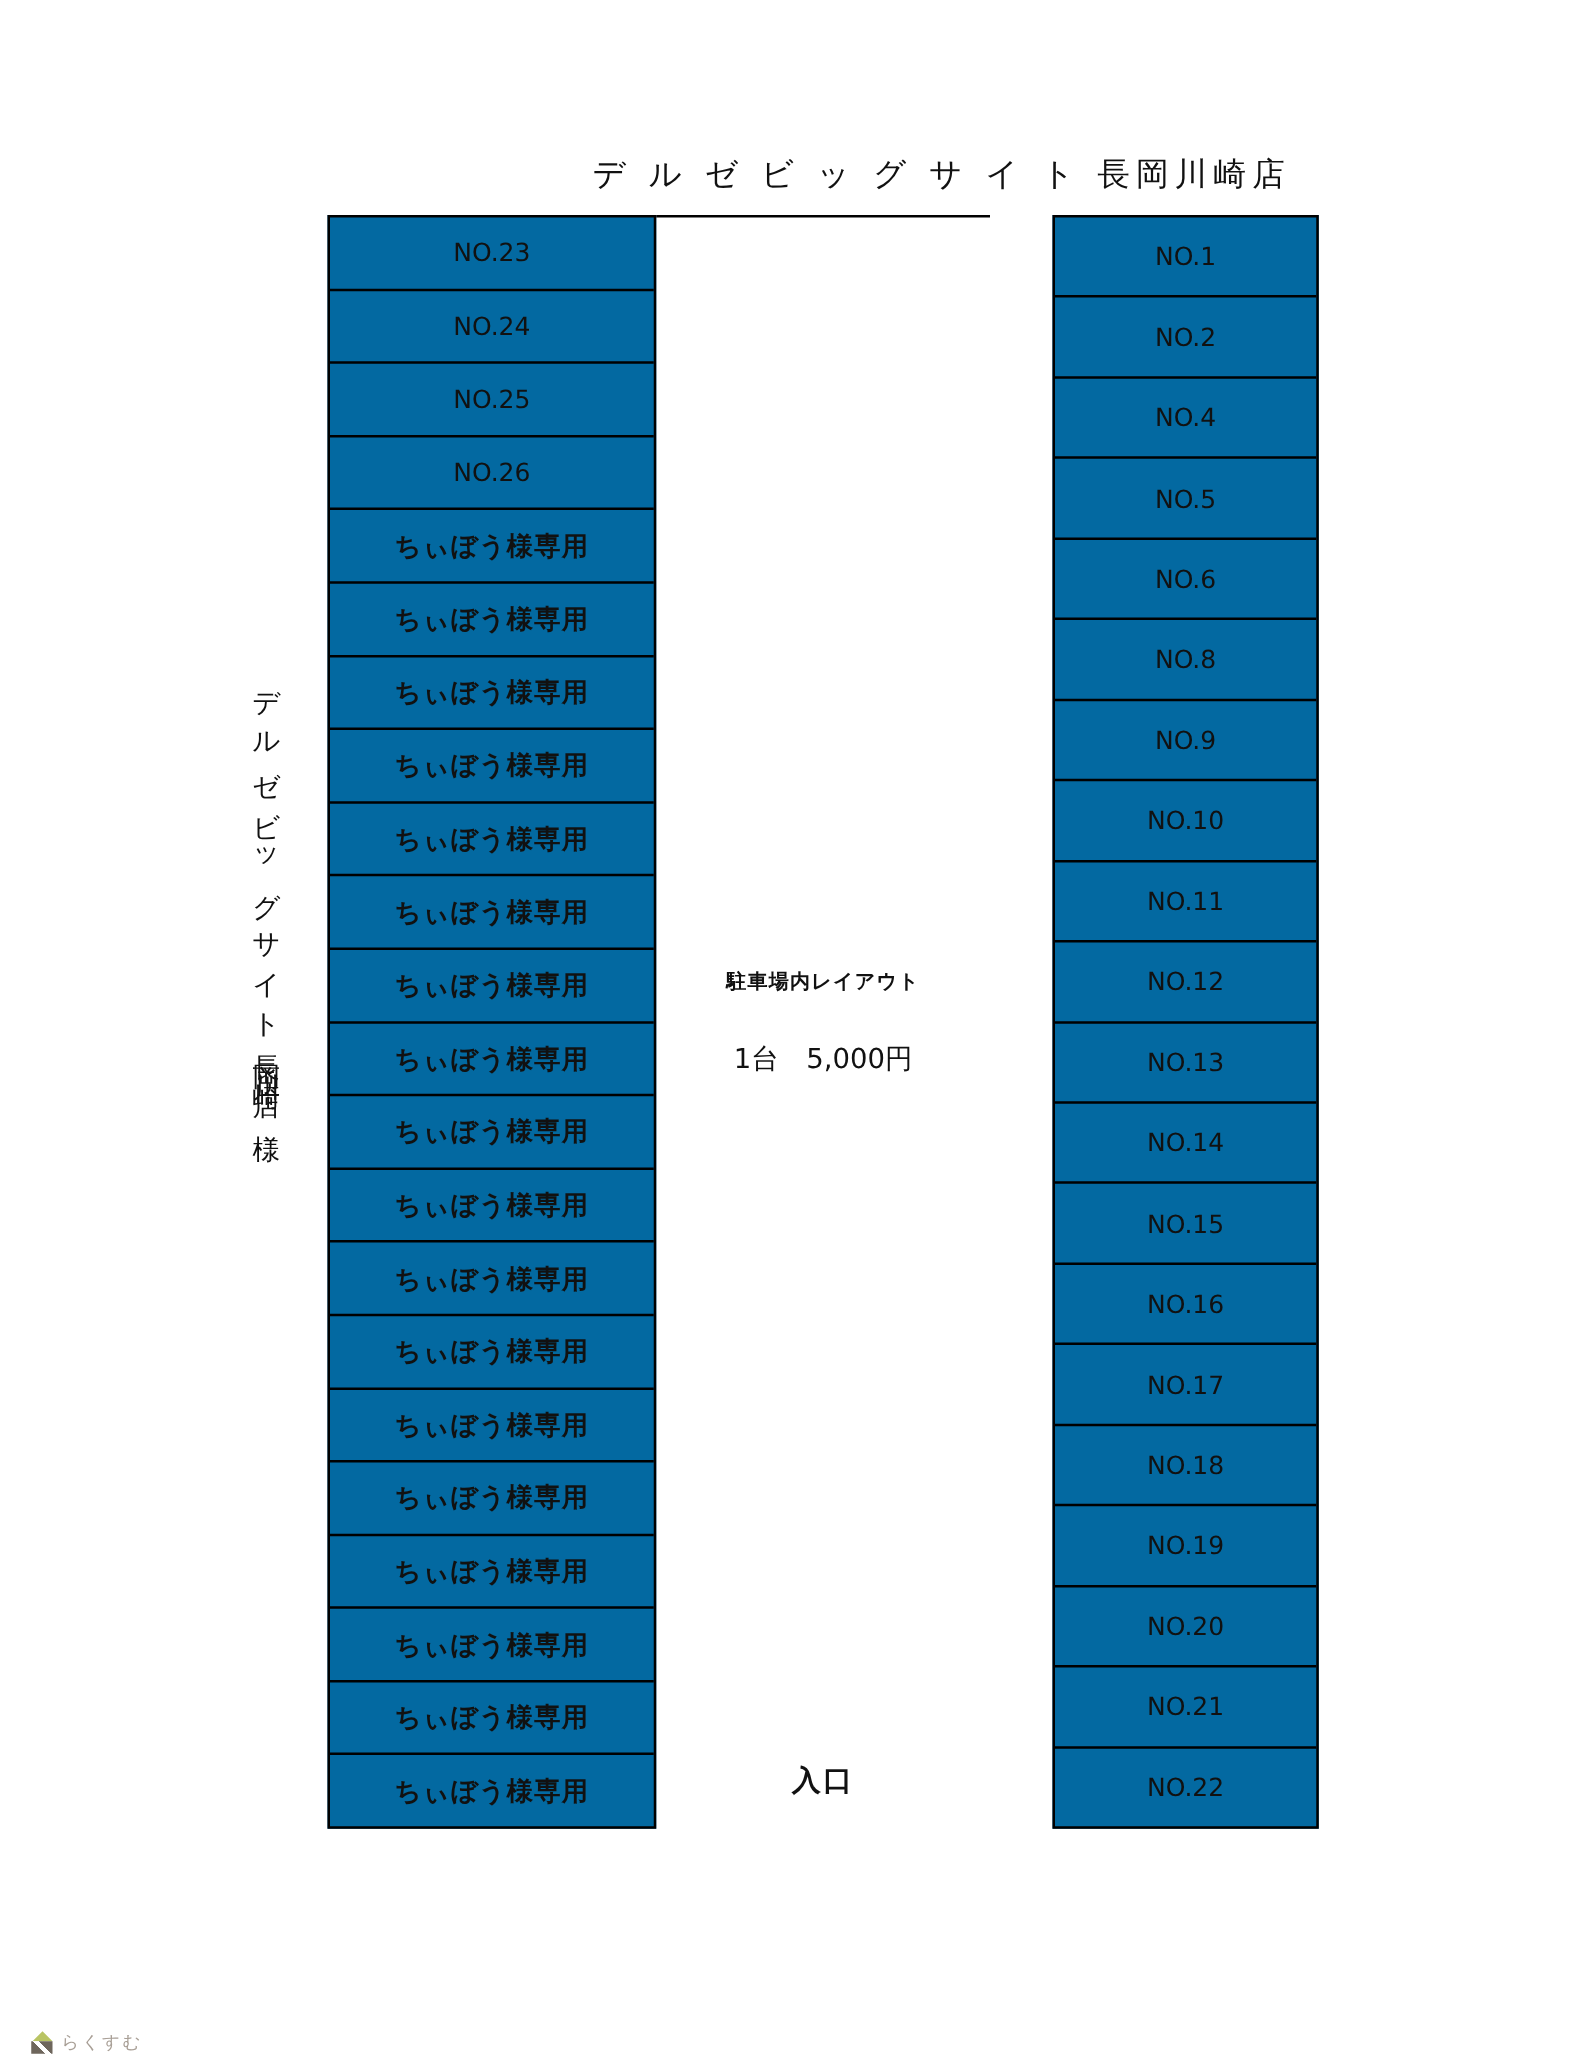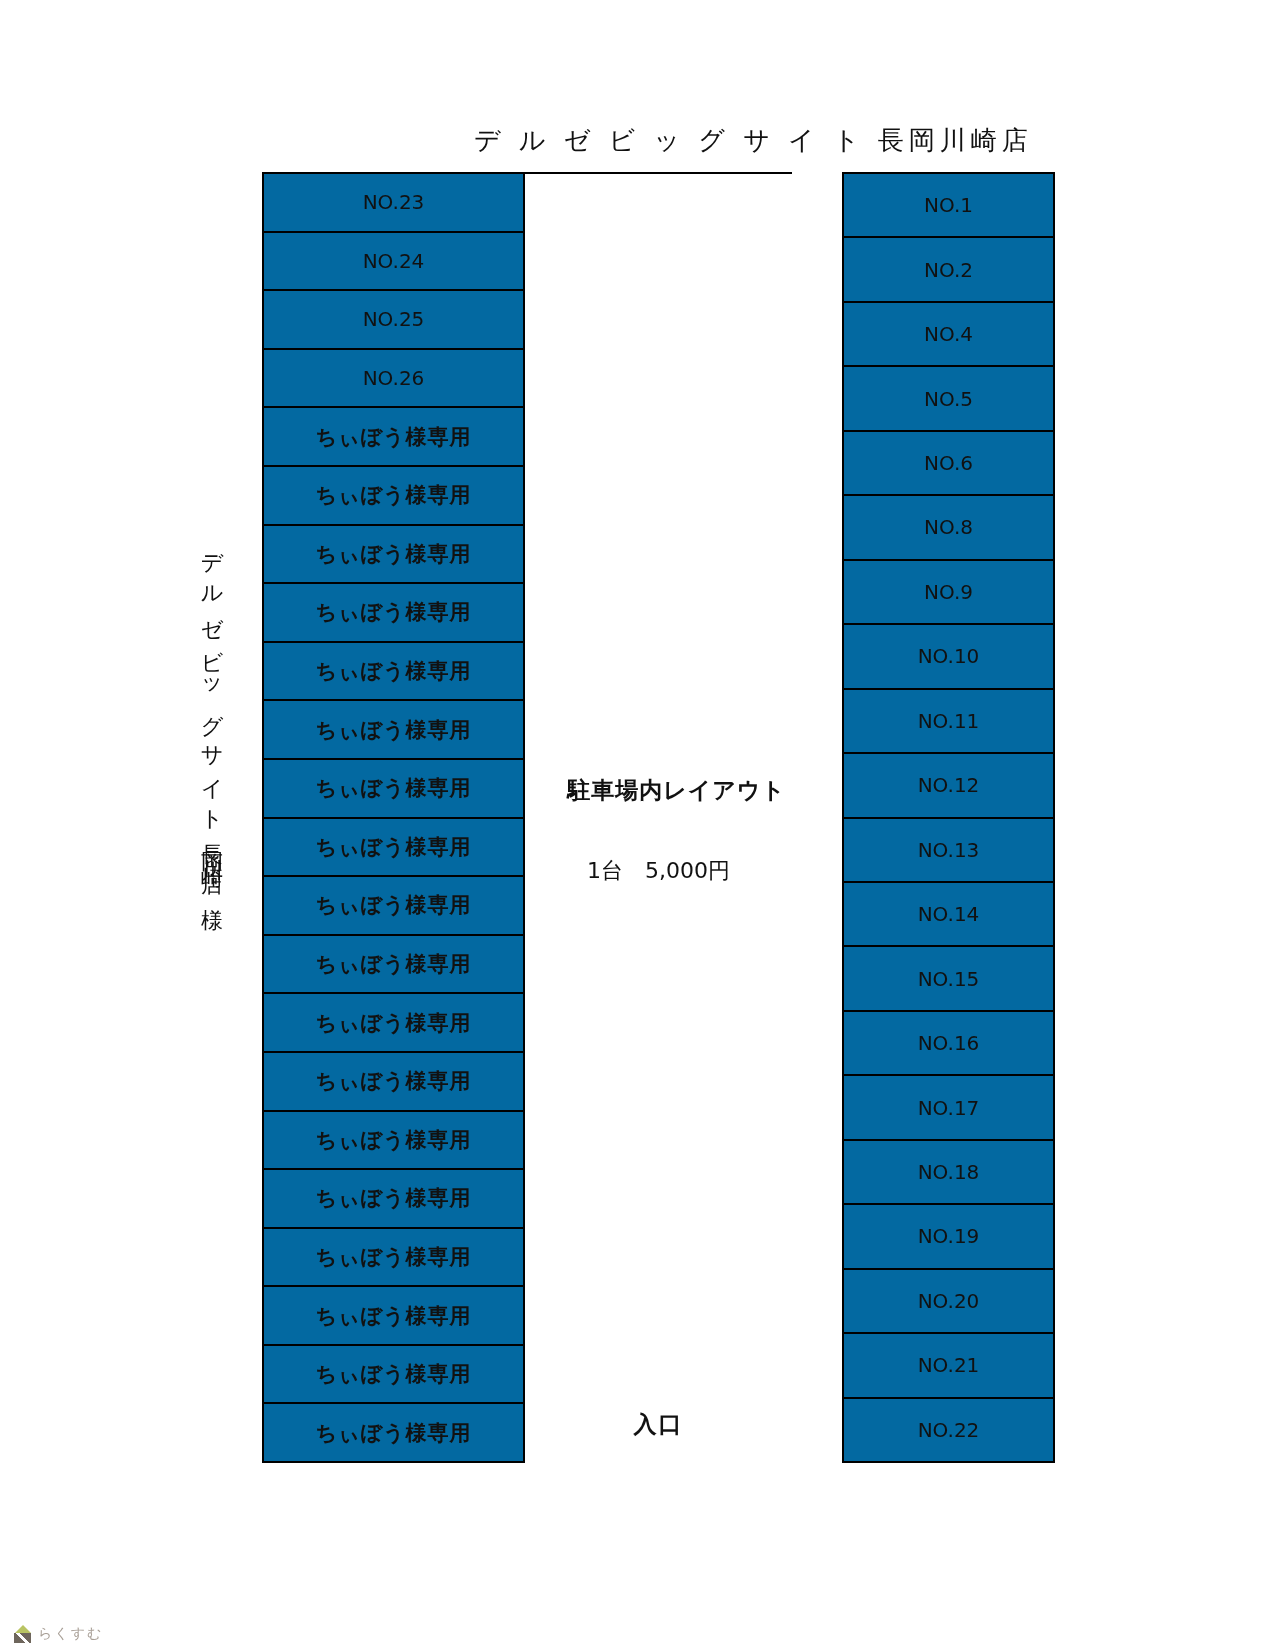--- a/index.html
+++ b/index.html
@@ -48,25 +48,25 @@
   .cell.jp { font-size:21px; font-weight:600; letter-spacing:1px; }
   .col-middle {
     position:absolute; left:263px; width:267px; top:0; bottom:0;
     border-top:2px solid #000;
   }
   .mid-text {
     position:absolute; left:0; width:100%;
     text-align:center; font-weight:600; color:#111;
     white-space:nowrap;
   }
-  .mid-layout   { top:601px; font-size:23px; letter-spacing:1px;margin-left:18px; }
-  .mid-price    { top:682px; font-size:22px; font-weight:500; }
+  .mid-layout   { top:601px; font-size:16px; letter-spacing:1px; }
+  .mid-price    { top:658px; font-size:22px; font-weight:500; }
   .mid-entrance { top:1235px; font-size:23px; letter-spacing:2px; }
   .footer-logo {
-    position:absolute; left:14px; top:1625px;
+    position:absolute; left:25px; top:1625px;
     display:flex; align-items:center; gap:7px;
   }
   .logo-house { width:17px; height:18px; display:flex; flex-direction:column; align-items:center; }
   .logo-roof {
     width:0; height:0;
     border-left:8.5px solid transparent;
     border-right:8.5px solid transparent;
     border-bottom:8px solid #b9c463;
   }
   .logo-body {

